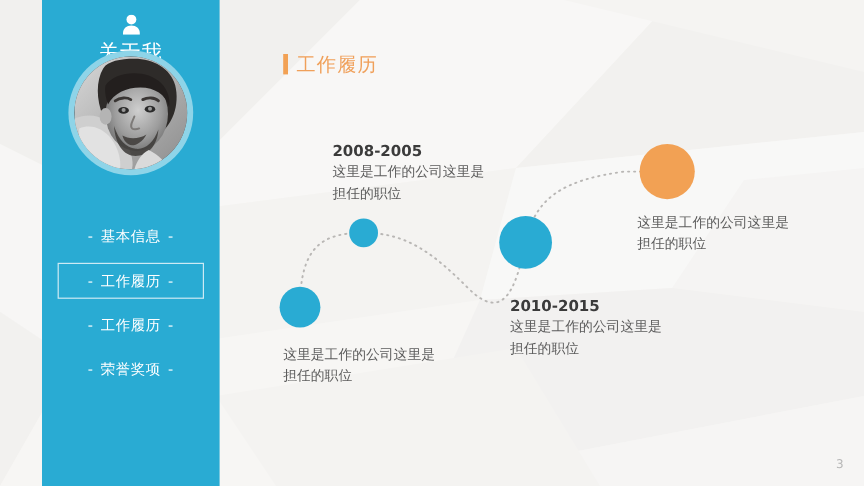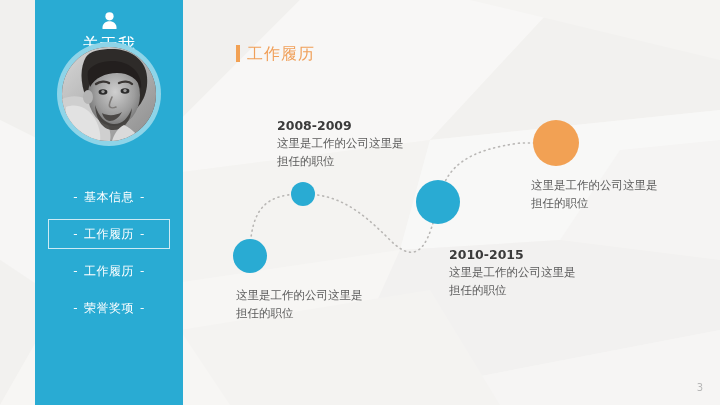--- a/index.html
+++ b/index.html
@@ -276,25 +276,25 @@
     <div class="node" style="left:291px; top:182px; width:24px; height:24px; background:#29abd3;"></div>
     <div class="node" style="left:416px; top:180px; width:44px; height:44px; background:#29abd3;"></div>
     <div class="node" style="left:533px; top:120px; width:46px; height:46px; background:#f2a154;"></div>
   </div>
 
   <div class="entry" style="left:236px; top:287px;">
     <div class="desc">这里是工作的公司这里是担任的职位</div>
   </div>
 
   <div class="entry" style="left:277px; top:118px;">
-    <div class="year">2008-2009</div>
+    <div class="year">2008-2005</div>
     <div class="desc">这里是工作的公司这里是担任的职位</div>
   </div>
 
-  <div class="entry" style="left:425px; top:247px;margin-left:24px;">
+  <div class="entry" style="left:425px; top:247px;">
     <div class="year">2010-2015</div>
     <div class="desc">这里是工作的公司这里是担任的职位</div>
   </div>
 
   <div class="entry" style="left:531px; top:177px;">
     <div class="desc">这里是工作的公司这里是担任的职位</div>
   </div>
 
   <div class="page-number">3</div>
 

